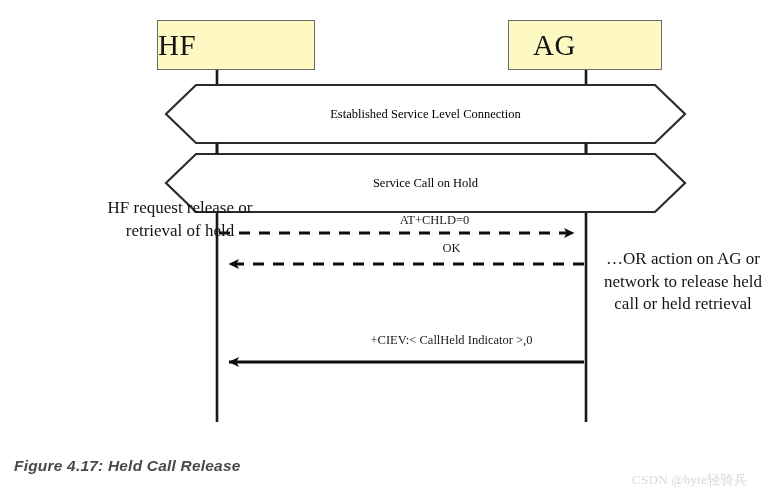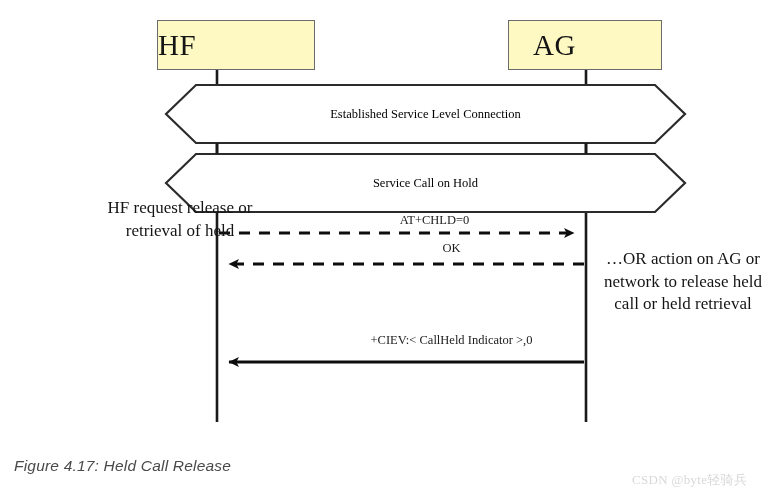--- a/index.html
+++ b/index.html
@@ -72,20 +72,21 @@
 
   #figure-caption {
     position: absolute;
     left: 14px;
     top: 457px;
     font-family: "Liberation Sans", "DejaVu Sans", sans-serif;
     font-style: italic;
     font-size: 15.5px;
     color: #4a4a4a;
     letter-spacing: 0.2px;
+    font-weight: bold;
   }
 
   #watermark {
     position: absolute;
     left: 632px;
     top: 471px;
     font-family: Liberation Serif, serif;
     font-size: 13px;
     color: #d8d8d8;
     white-space: nowrap;

